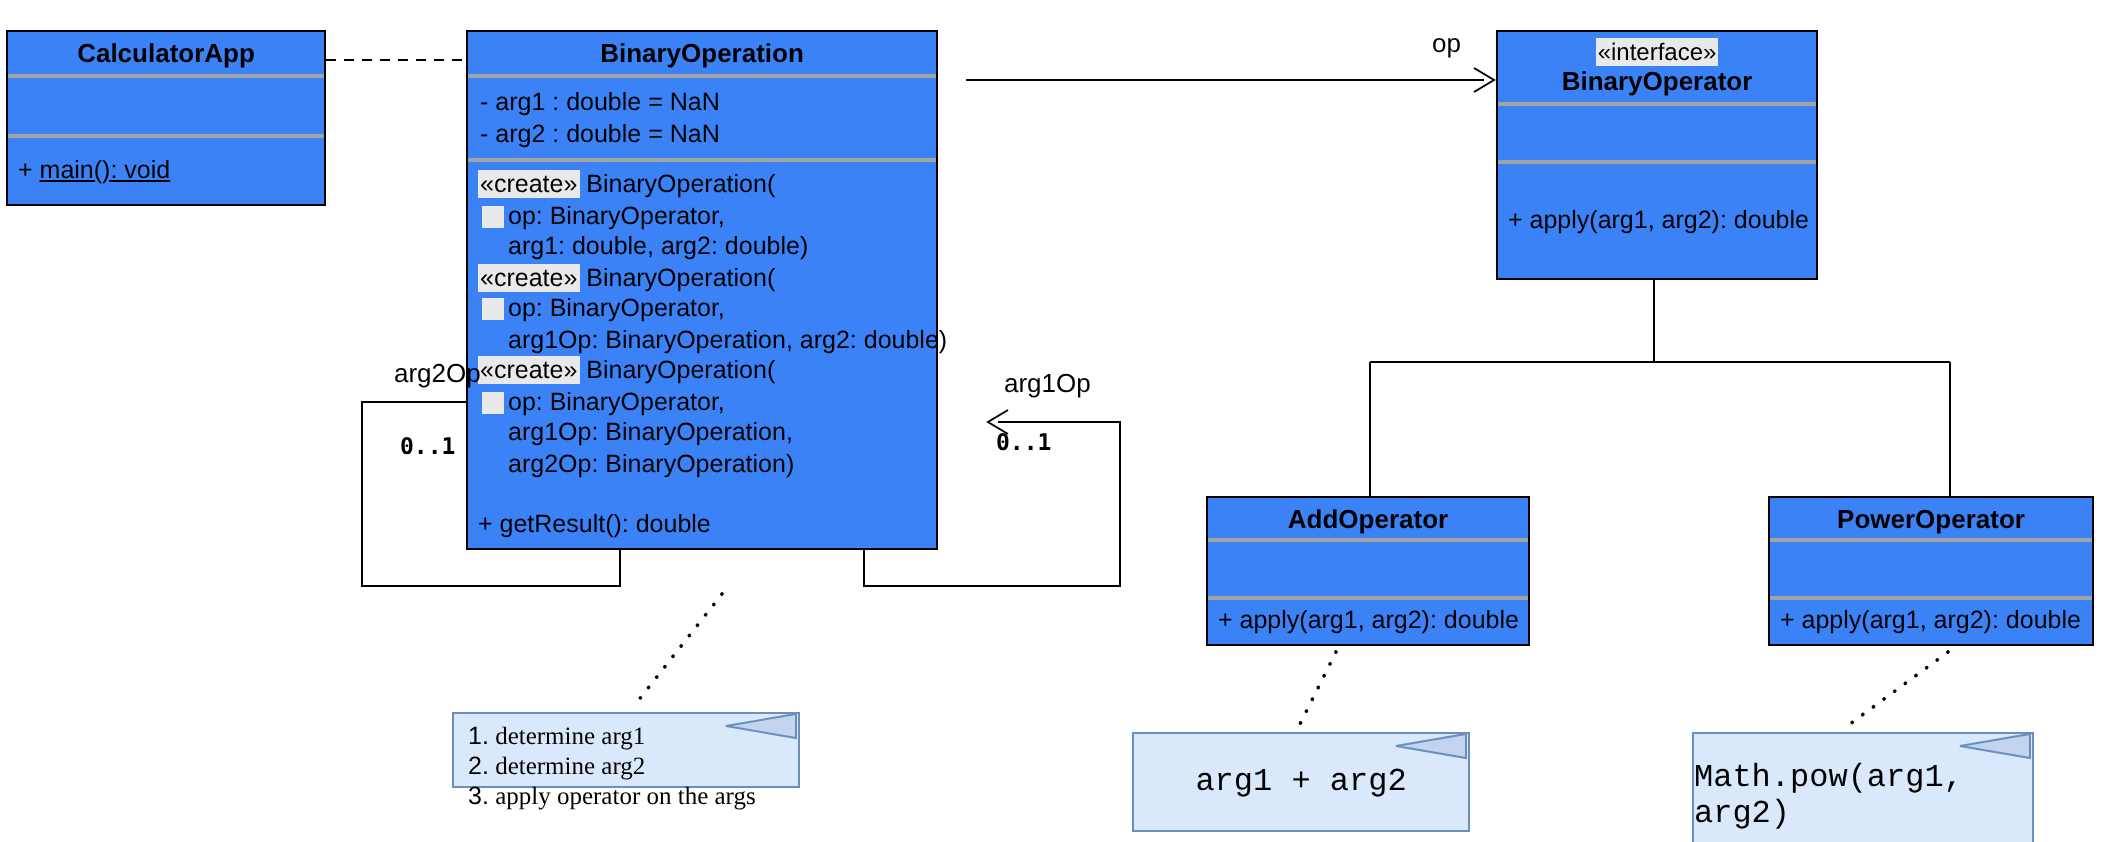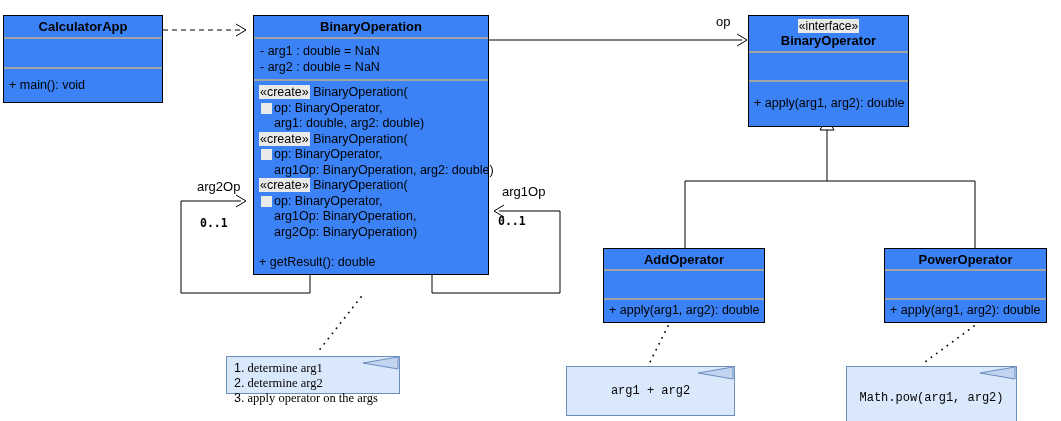--- a/index.html
+++ b/index.html
@@ -15,29 +15,29 @@
                padding:4px 6px; line-height:16px; }
   .sec-ops   { flex:1; box-sizing:border-box; font-size:12.5px; padding:4px 5px; line-height:15.5px; }
   .sec-ops.center { display:flex; align-items:center; padding:2px 5px; }
 
   .stereo-line { font-weight:normal; font-size:12px; }
   .stereo-bg { background:#e9e9e9; padding:0 1px; }
   .op-line { white-space:pre; }
   .op-ind  { padding-left:15px; position:relative; }
   .gmark::before { content:""; position:absolute; left:2px; top:2px; width:11px; height:11px; background:#e9e9e9; }
   .spacer { height:15px; }
-  .u { }
+  .u { text-decoration:underline; }
 
   .uml-note { position:absolute; background:#dae8fc; border:1px solid #6c8ebf; box-sizing:border-box; }
   .note-fold { position:absolute; top:-1px; right:-1px; }
   .note-list { margin:4px 0 0 7px; padding:0; list-style:none; font-family:"Liberation Serif", serif;
                font-size:12.5px; line-height:15px; }
   .note-num { font-family:"Liberation Sans", sans-serif; }
   .note-code { width:100%; height:100%; display:flex; align-items:center; justify-content:center;
-               font-family:"Liberation Mono", monospace; font-size:12px; }
+               font-family:"Liberation Mono", monospace; font-size:16px; }
 
   .edge-label { position:absolute; font-size:13px; }
   .mult { position:absolute; font-family:"DejaVu Sans Mono", monospace; font-weight:bold; font-size:11.5px; }
 </style>
 </head>
 <body>
 
 <div class="canvas">
 
   <svg id="wires" width="1061" height="421" viewBox="0 0 1061 421">
@@ -75,21 +75,21 @@
   </svg>
 
   <div class="uml-class" style="left:3px; top:15px; width:160px; height:88px;">
     <div class="sec-title" style="height:23px;">CalculatorApp</div>
     <div class="sec-attrs" style="height:30px;"></div>
     <div class="sec-ops center">
       <div class="op-line"><span>+ </span><span class="u">main(): void</span></div>
     </div>
   </div>
 
-  <div class="uml-class" style="left:253px; top:15px; width:236px; height:260px;">
+  <div class="uml-class" style="left:233px; top:15px; width:236px; height:260px;">
     <div class="sec-title" style="height:23px;">BinaryOperation</div>
     <div class="sec-attrs" style="height:42px;">
       <div>- arg1 : double = NaN</div>
       <div>- arg2 : double = NaN</div>
     </div>
     <div class="sec-ops">
       <div class="op-line"><span class="stereo-bg">«create»</span><span> BinaryOperation(</span></div>
       <div class="op-line op-ind gmark"><span>op: BinaryOperator,</span></div>
       <div class="op-line op-ind"><span>arg1: double, arg2: double)</span></div>
       <div class="op-line"><span class="stereo-bg">«create»</span><span> BinaryOperation(</span></div>
@@ -97,21 +97,21 @@
       <div class="op-line op-ind"><span>arg1Op: BinaryOperation, arg2: double)</span></div>
       <div class="op-line"><span class="stereo-bg">«create»</span><span> BinaryOperation(</span></div>
       <div class="op-line op-ind gmark"><span>op: BinaryOperator,</span></div>
       <div class="op-line op-ind"><span>arg1Op: BinaryOperation,</span></div>
       <div class="op-line op-ind"><span>arg2Op: BinaryOperation)</span></div>
       <div class="spacer"></div>
       <div class="op-line"><span>+ getResult(): double</span></div>
     </div>
   </div>
 
-  <div class="uml-class" style="left:748px; top:15px; width:161px; height:112px;">
+  <div class="uml-class" style="left:748px; top:15px; width:161px; height:125px;">
     <div class="sec-title" style="height:37px;">
       <div class="stereo-line"><span class="stereo-bg">«interface»</span></div>
       <div>BinaryOperator</div>
     </div>
     <div class="sec-attrs" style="height:29px;"></div>
     <div class="sec-ops center">
       <div class="op-line">+ apply(arg1, arg2): double</div>
     </div>
   </div>
 

